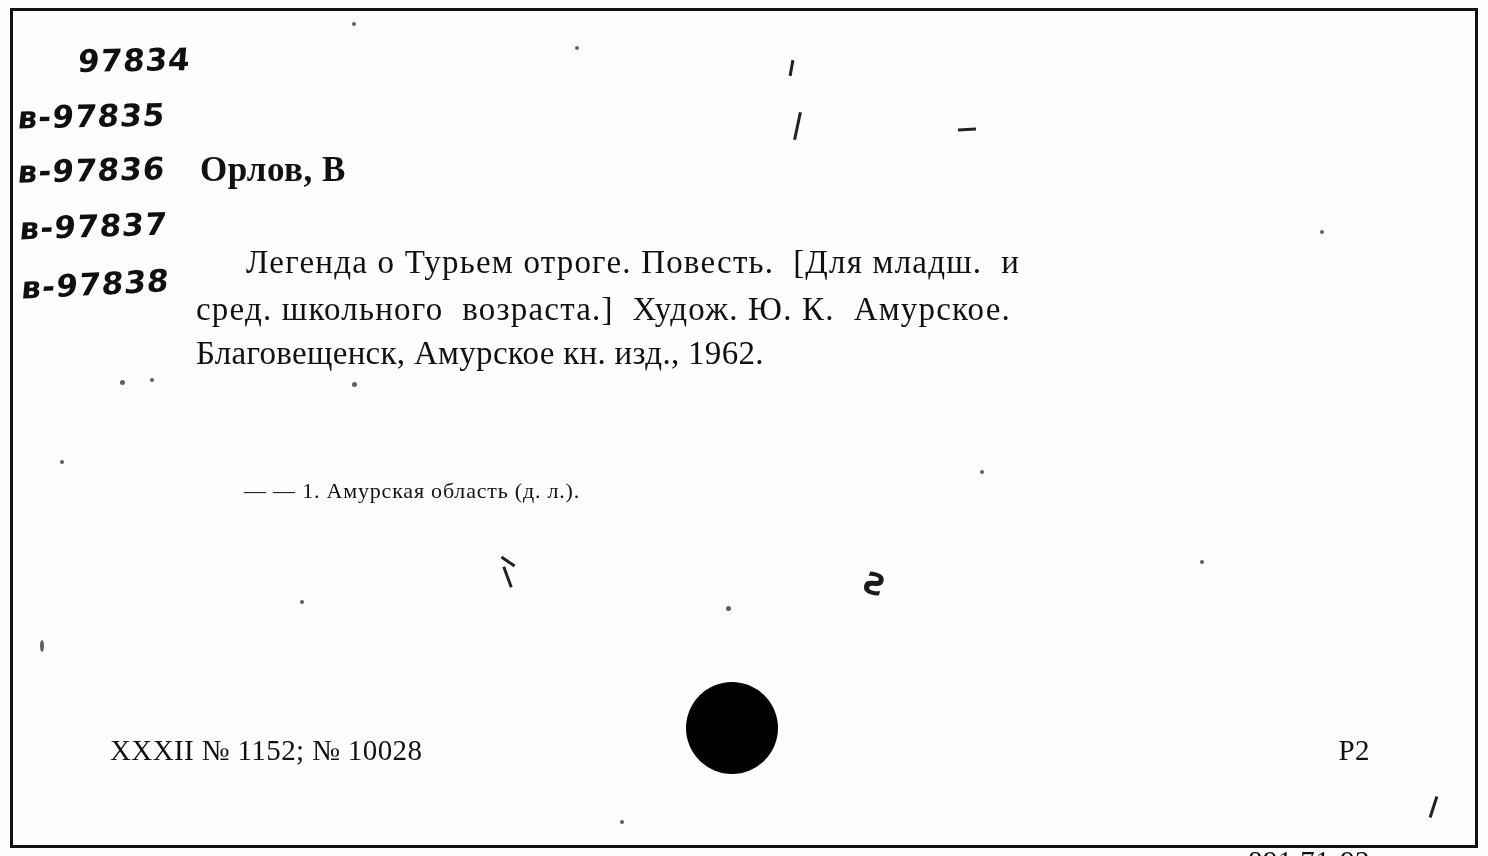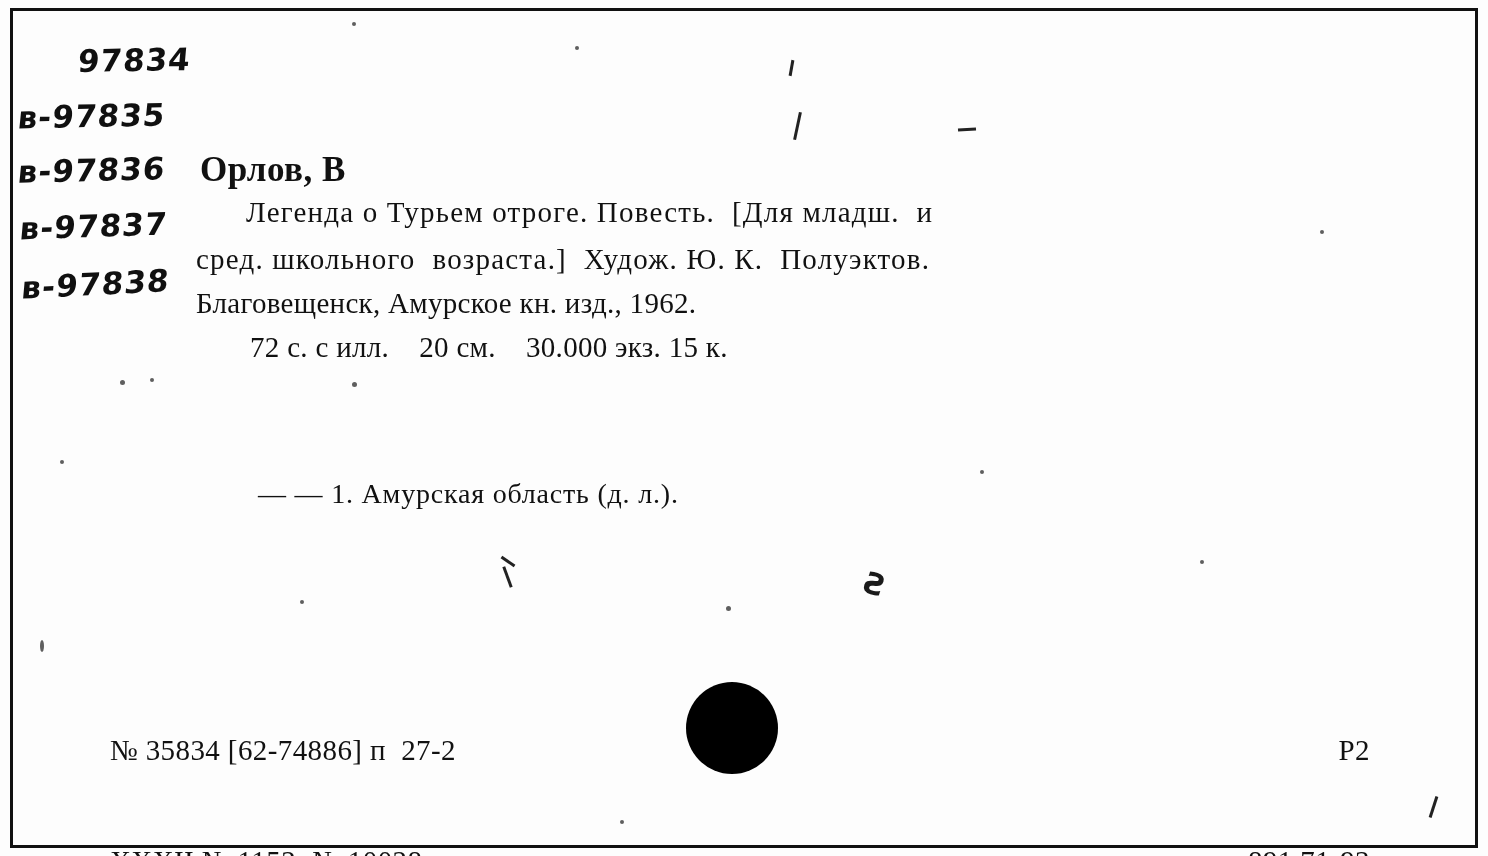--- a/index.html
+++ b/index.html
@@ -54,33 +54,34 @@
   .author {
     position: absolute;
     left: 200px;
     top: 150px;
     font-size: 35px;
     font-weight: 700;
     letter-spacing: .5px;
   }
   .body-line {
     position: absolute;
-    font-size: 29px;
+    font-size: 33px;
     white-space: pre;
+    margin-top: 48px;
   }
   .l1 { left: 246px; top: 196px; letter-spacing: 1.2px; }
   .l2 { left: 196px; top: 243px; letter-spacing: 1.2px; }
   .l3 { left: 196px; top: 287px; letter-spacing: .3px; text-align: right; }
   .l4 { left: 250px; top: 331px; letter-spacing: .3px; }
 
   .subject {
     position: absolute;
-    left: 258px;
+    left: 244px;
     top: 478px;
-    font-size: 28px;
+    font-size: 22px;
     letter-spacing: .8px;
     white-space: pre;
   }
 
   .footer-left {
     position: absolute;
     left: 110px;
     top: 658px;
     font-size: 29px;
     line-height: 37px;
@@ -138,28 +139,26 @@
 <div id="card">
 
   <div class="hand h1">97834</div>
   <div class="hand h2">в-97835</div>
   <div class="hand h3">в-97836</div>
   <div class="hand h4">в-97837</div>
   <div class="hand h5">в-97838</div>
 
   <div class="author">Орлов, В</div>
   <div class="body-line l1">Легенда о Турьем отроге. Повесть.  [Для младш.  и</div>
-  <div class="body-line l2">сред. школьного  возраста.]  Худож. Ю. К.  Полуэктов.</div>
+  <div class="body-line l2">сред. школьного  возраста.]  Худож. Ю. К.  Амурское.</div>
   <div class="body-line l3">Благовещенск, Амурское кн. изд., 1962.</div>
-  <div class="body-line l4">72 с. с илл.    20 см.    30.000 экз. 15 к.</div>
 
   <div class="subject">— — 1. Амурская область (д. л.).</div>
 
   <div class="footer-left">
-    <div>№ 35834 [62-74886] п  27-2</div>
     <div>XXXII № 1152; № 10028</div>
     
   </div>
 
   <div class="footer-right">
     <div class="cls">Р2</div>
     <div>891.71-93</div>
     
   </div>
 

